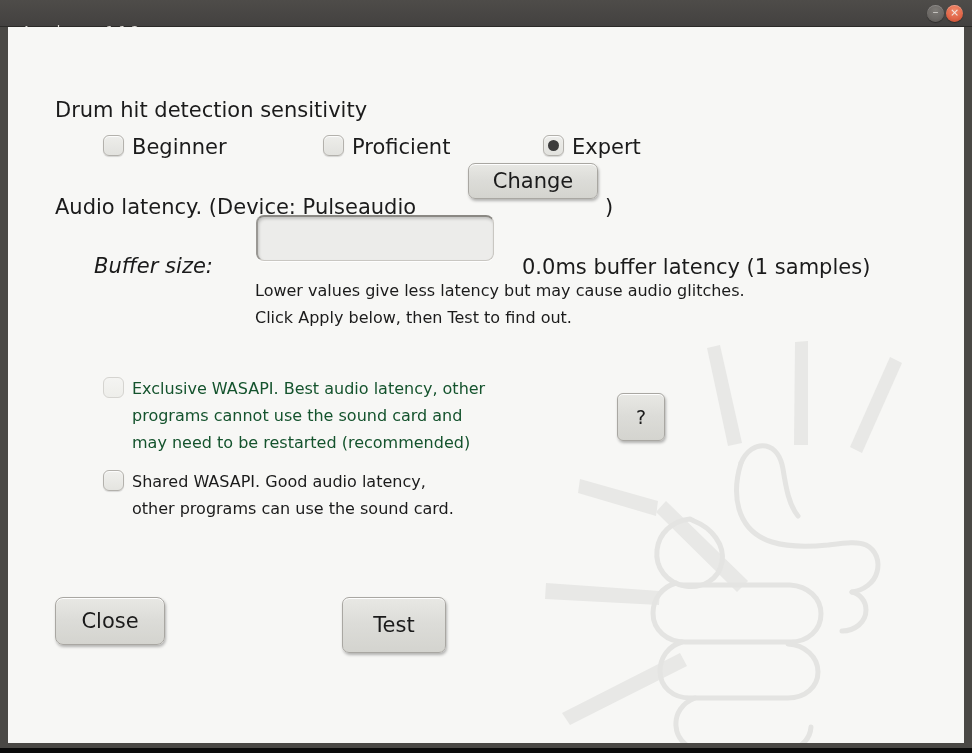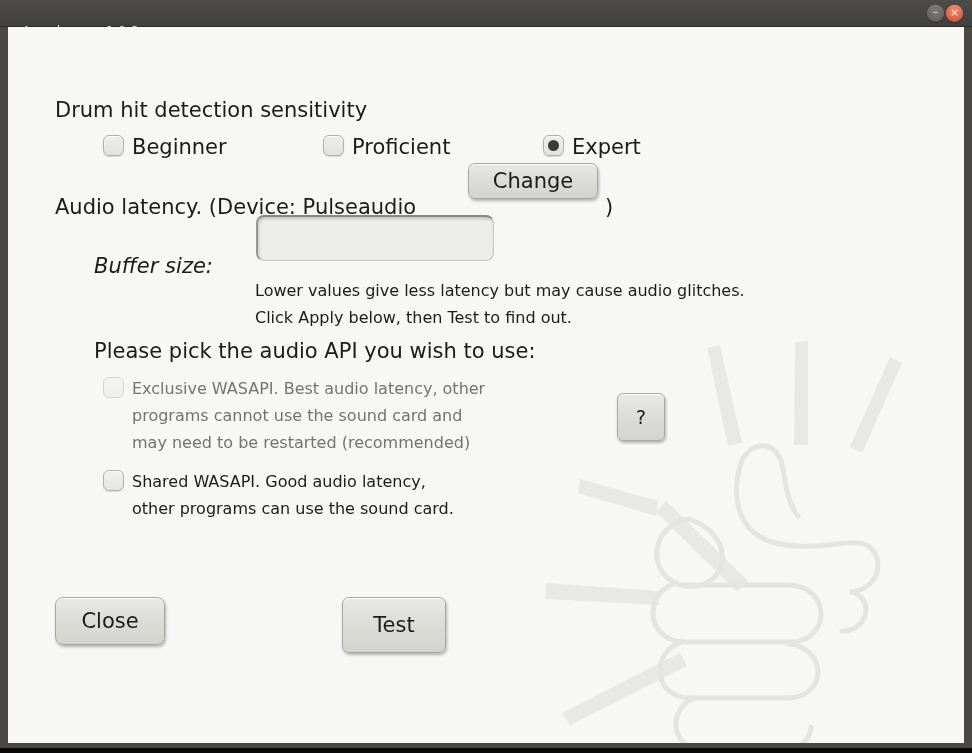--- a/index.html
+++ b/index.html
@@ -105,21 +105,21 @@
     font-size: 21px;
     white-space: nowrap;
   }
   .multi {
     position: absolute;
     color: #1b1b1b;
     font-size: 16px;
     line-height: 27px;
     white-space: pre-line;
   }
-  .multi.disabled { color: #737373; }
+  .multi.disabled { color: #14532d; }
 
   
   .radio {
     position: absolute;
     width: 21px;
     height: 21px;
     border-radius: 6px;
     background: linear-gradient(to bottom, #ededea 0%, #e2e2de 100%);
     border: 1px solid #b3b1ac;
     box-shadow: inset 0 1px 1px rgba(255,255,255,.9),
@@ -262,25 +262,25 @@
       <span class="dot"></span>
     </div>
     <div class="lbl" style="left:564px; top:108px;">Expert</div>
 
     <div class="lbl" style="left:47px; top:168px;">Audio latency.  (Device: Pulseaudio</div>
     <div class="btn" style="left:460px; top:136px; width:130px; height:36px;">Change</div>
     <div class="lbl" style="left:597px; top:168px;">)</div>
 
     <div class="lbl" style="left:86px; top:227px;font-style:italic;">Buffer size:</div>
     <input class="input" style="left: 248px; top: 188px; width: 238px; height: 46px;" type="text" placeholder="">
+    <div class="lbl" style="left:514px; top:228px;">0.0ms buffer latency (1 samples)</div>
 
     <div class="multi" style="left:247px; top:250px;">Lower values give less latency but may cause audio glitches.
 Click Apply below, then Test to find out.</div>
 
-    <div class="lbl" style="left:86px; top:312px;">Please pick the audio API you wish to use:</div>
 
     <div class="checkbox disabled" style="left:95px; top:350px;"></div>
     <div class="multi disabled" style="left:124px; top:348px;">Exclusive WASAPI. Best audio latency, other
 programs cannot use the sound card and
 may need to be restarted (recommended)</div>
     <div class="btn small" style="left:609px; top:366px; width:48px; height:48px;">?</div>
 
     <div class="checkbox" style="left:95px; top:443px;"></div>
     <div class="multi" style="left:124px; top:441px;">Shared WASAPI. Good audio latency,
 other programs can use the sound card.</div>

